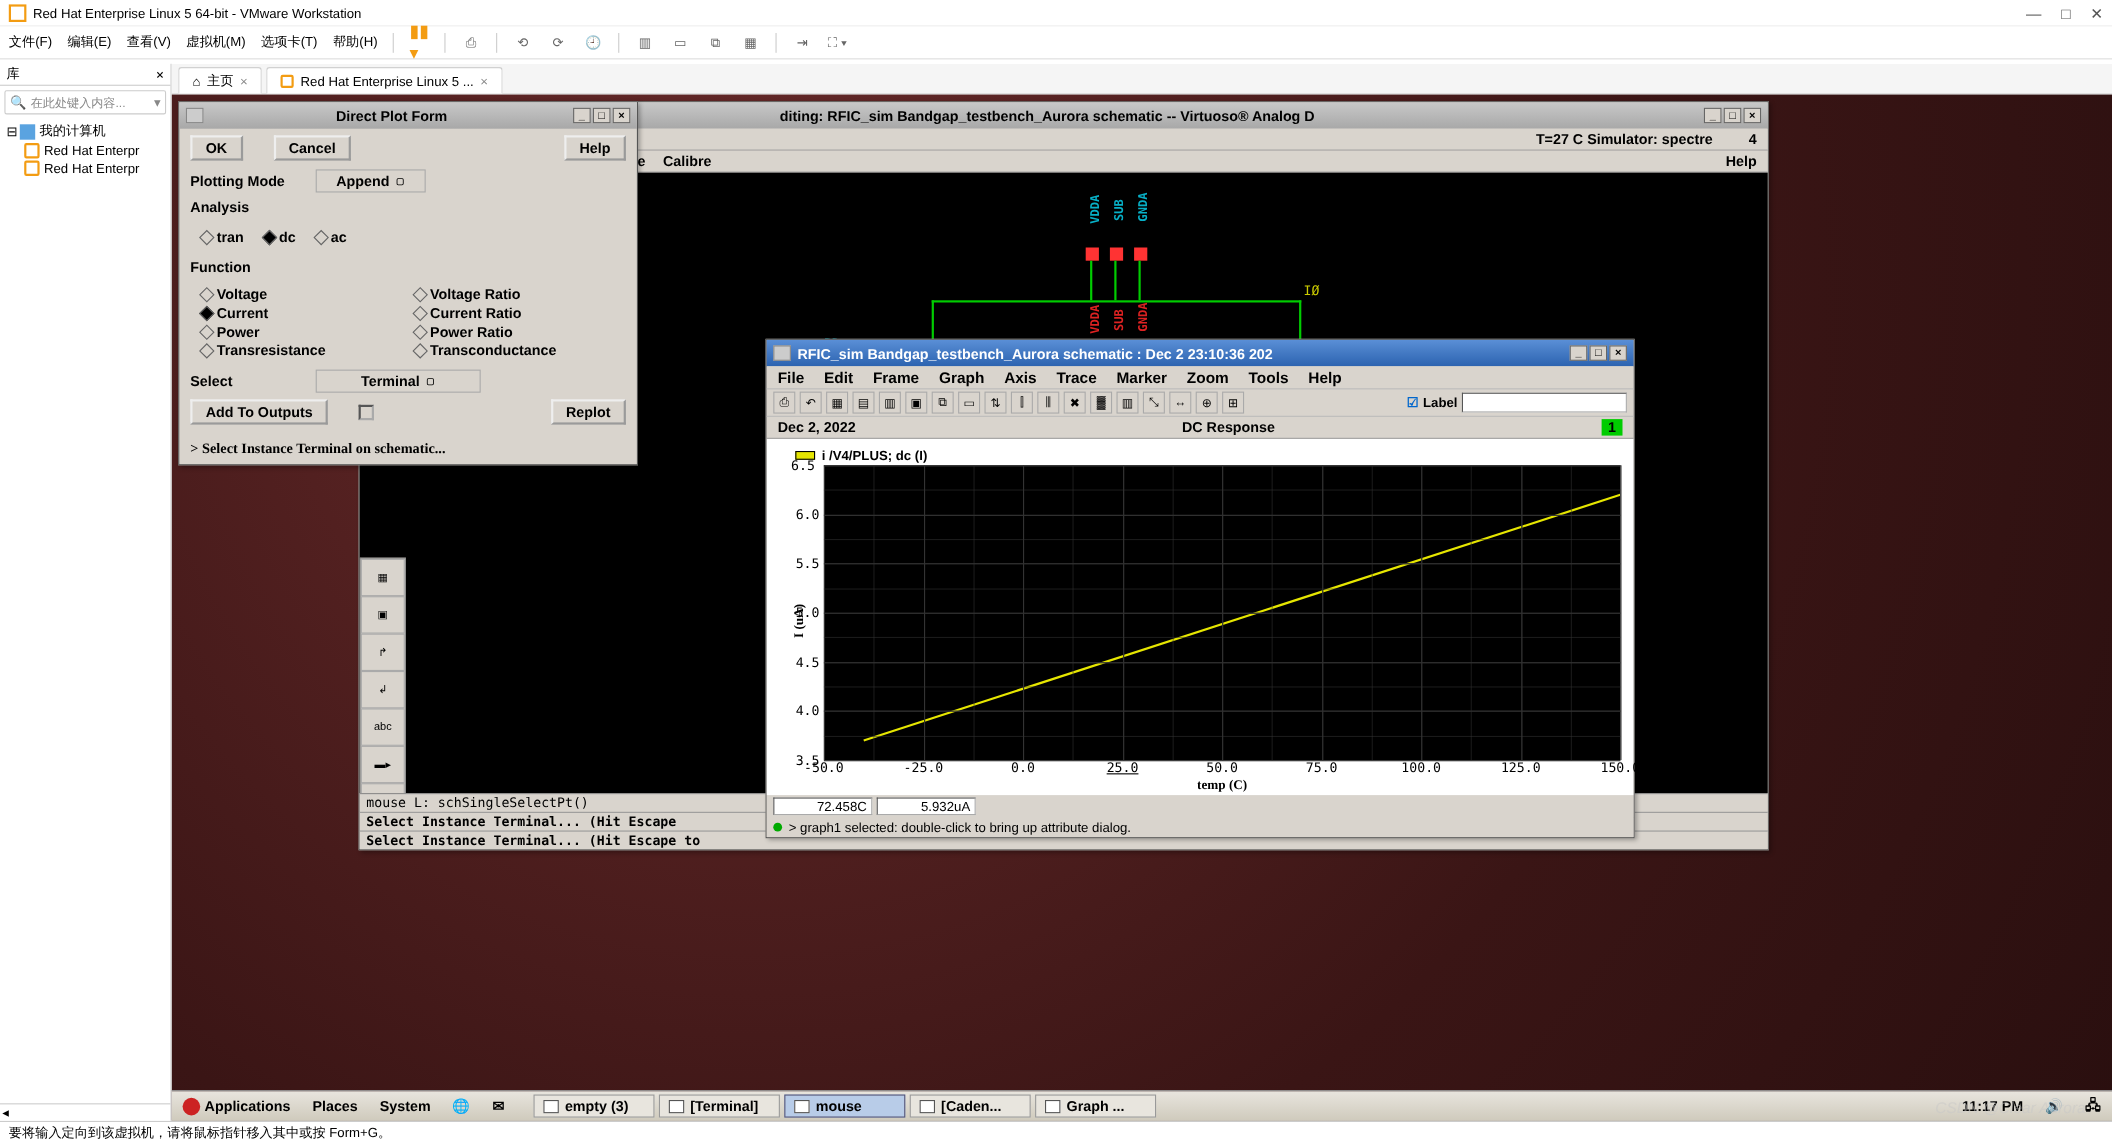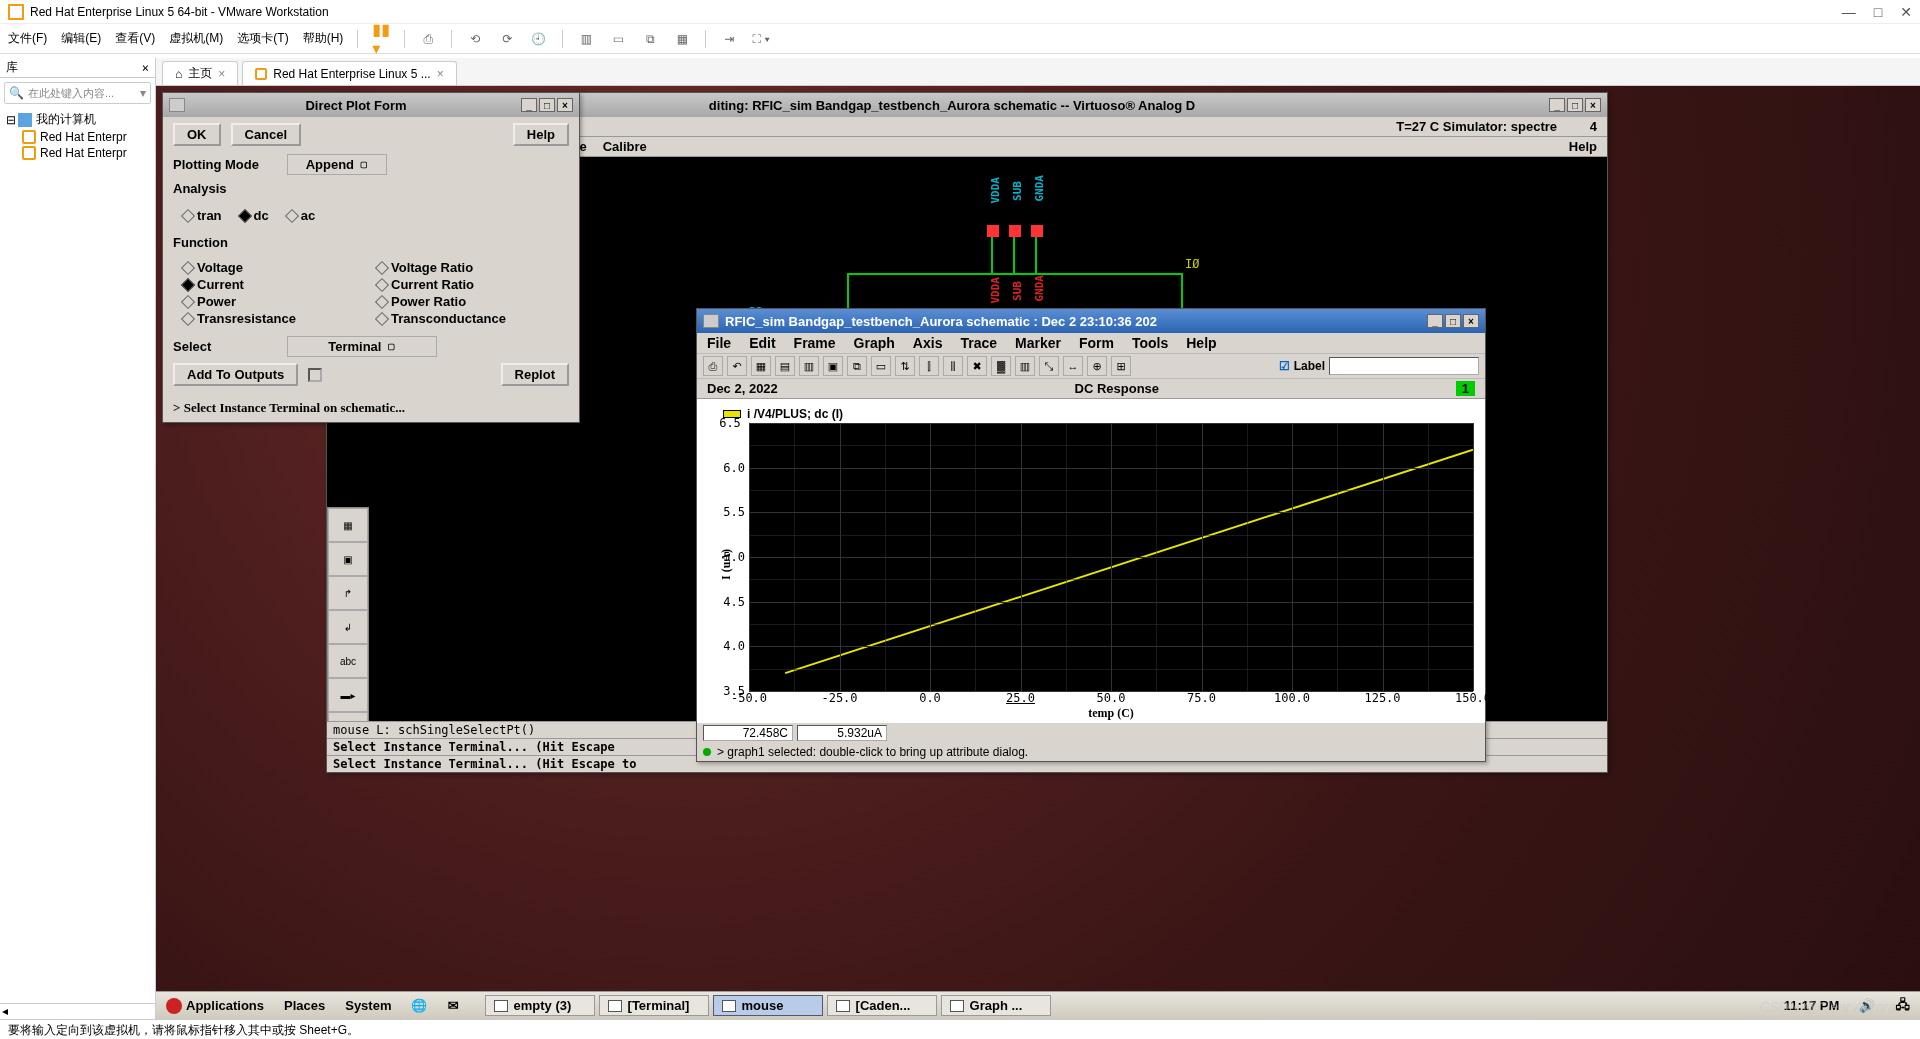--- a/index.html
+++ b/index.html
@@ -41,21 +41,21 @@
 .cwin .tbar { height: 24px; background: linear-gradient(#5a8fd6,#2c63b0); color: #fff; font-weight: bold; font-size: 13px; display: flex; align-items: center; padding: 0 6px; }
 .cwin .tbar.gray { background: linear-gradient(#c8c8c8,#a8a8a8); color: #000; }
 .cwin .tbar .sys { width: 16px; height: 14px; background: #ccc; border: 1px solid #888; margin-right: 6px; }
 .cwin .tbar .ttl { flex: 1; text-align: center; white-space: nowrap; overflow: hidden; }
 .cwin .tbar .wbtns { display: flex; gap: 2px; }
 .cwin .tbar .wb { width: 16px; height: 14px; background: #d9d4cd; border: 1px solid #666; color: #000; font-size: 10px; display: flex; align-items: center; justify-content: center; }
 
 
 #dpf { left: 6px; top: 6px; width: 418px; }
 #dpf .body { padding: 6px 10px; font-size: 13px; color: #000; font-weight: bold; }
-#dpf .btnrow { display: flex; gap: 10px; margin-bottom: 8px; align-items: center; }
+#dpf .btnrow { display: flex; gap: 28px; margin-bottom: 8px; align-items: center; }
 #dpf .btn { padding: 2px 12px; background: #d9d4cd; border: 2px outset #eee; font-weight: bold; }
 #dpf .lbl { min-width: 110px; display: inline-block; }
 #dpf .opt { padding: 2px 18px; border: 1px solid #aaa; background: #d9d4cd; display: inline-flex; align-items: center; gap: 6px; }
 #dpf .opt .dn { font-size: 8px; }
 #dpf .section { margin: 6px 0; }
 #dpf .radios { display: flex; gap: 18px; padding: 6px 10px; }
 #dpf .rad { display: inline-flex; align-items: center; gap: 4px; }
 #dpf .dia { width: 10px; height: 10px; transform: rotate(45deg); background: #d9d4cd; border: 1px solid #666; }
 #dpf .dia.on { background: #000; }
 #dpf .fn-grid { display: grid; grid-template-columns: 1fr 1fr; gap: 2px 12px; padding: 4px 10px; }
@@ -370,21 +370,21 @@
             </div>
         </div>
         <div class="mbar">
           <span>File</span>
           <span>Edit</span>
           <span>Frame</span>
           <span>Graph</span>
           <span>Axis</span>
           <span>Trace</span>
           <span>Marker</span>
-          <span>Form</span>
+          <span>Zoom</span>
           <span>Tools</span>
           <span>Help</span>
         </div>
         <div class="toolbar">
           <span class="tb">⎙</span>
           <span class="tb">↶</span>
           <span class="tb">▦</span>
           <span class="tb">▤</span>
           <span class="tb">▥</span>
           <span class="tb">▣</span>
@@ -534,15 +534,15 @@
         <span class="it">11:17 PM</span>
         <span class="it">🔊</span>
         <span class="it">🖧</span>
       </div>
 
     </div>
   </div>
 </div>
 
 <div class="vm-status">
-  <span>要将输入定向到该虚拟机，请将鼠标指针移入其中或按 Sheet+G。</span>
+  <span>要将输入定向到该虚拟机，请将鼠标指针移入其中或按 Form+G。</span>
 </div>
 <div class="watermark">CSDN @Clear Aurora</div>
 
 </body></html>

